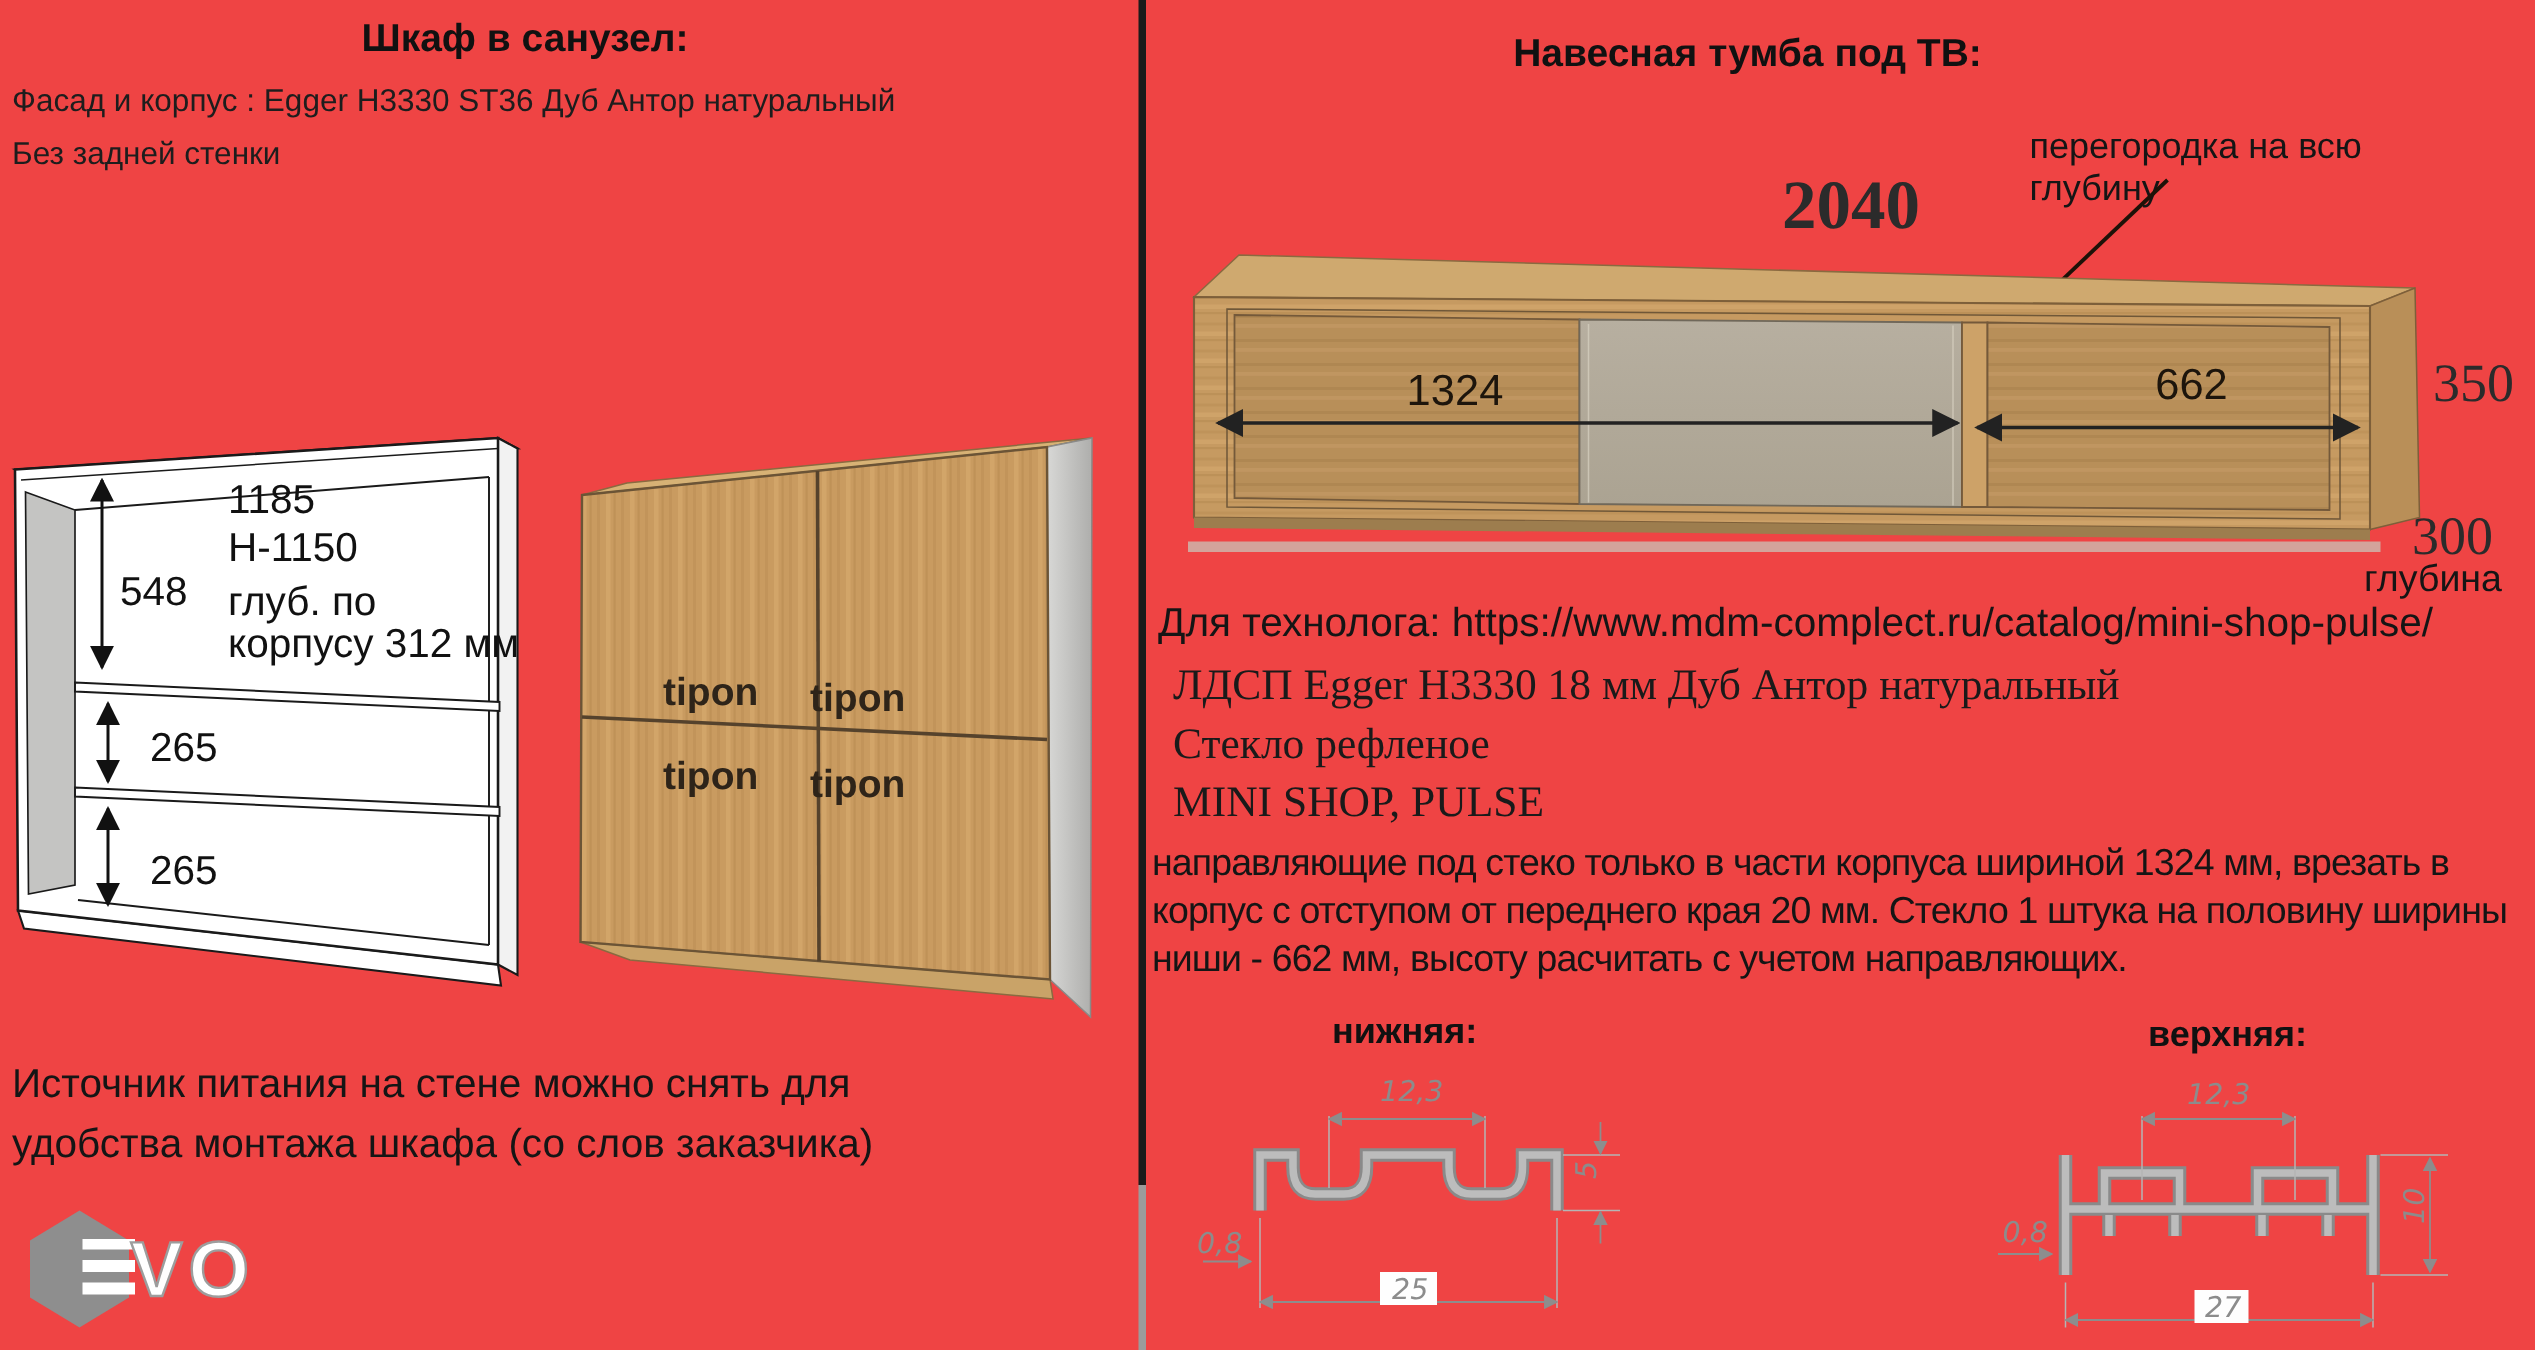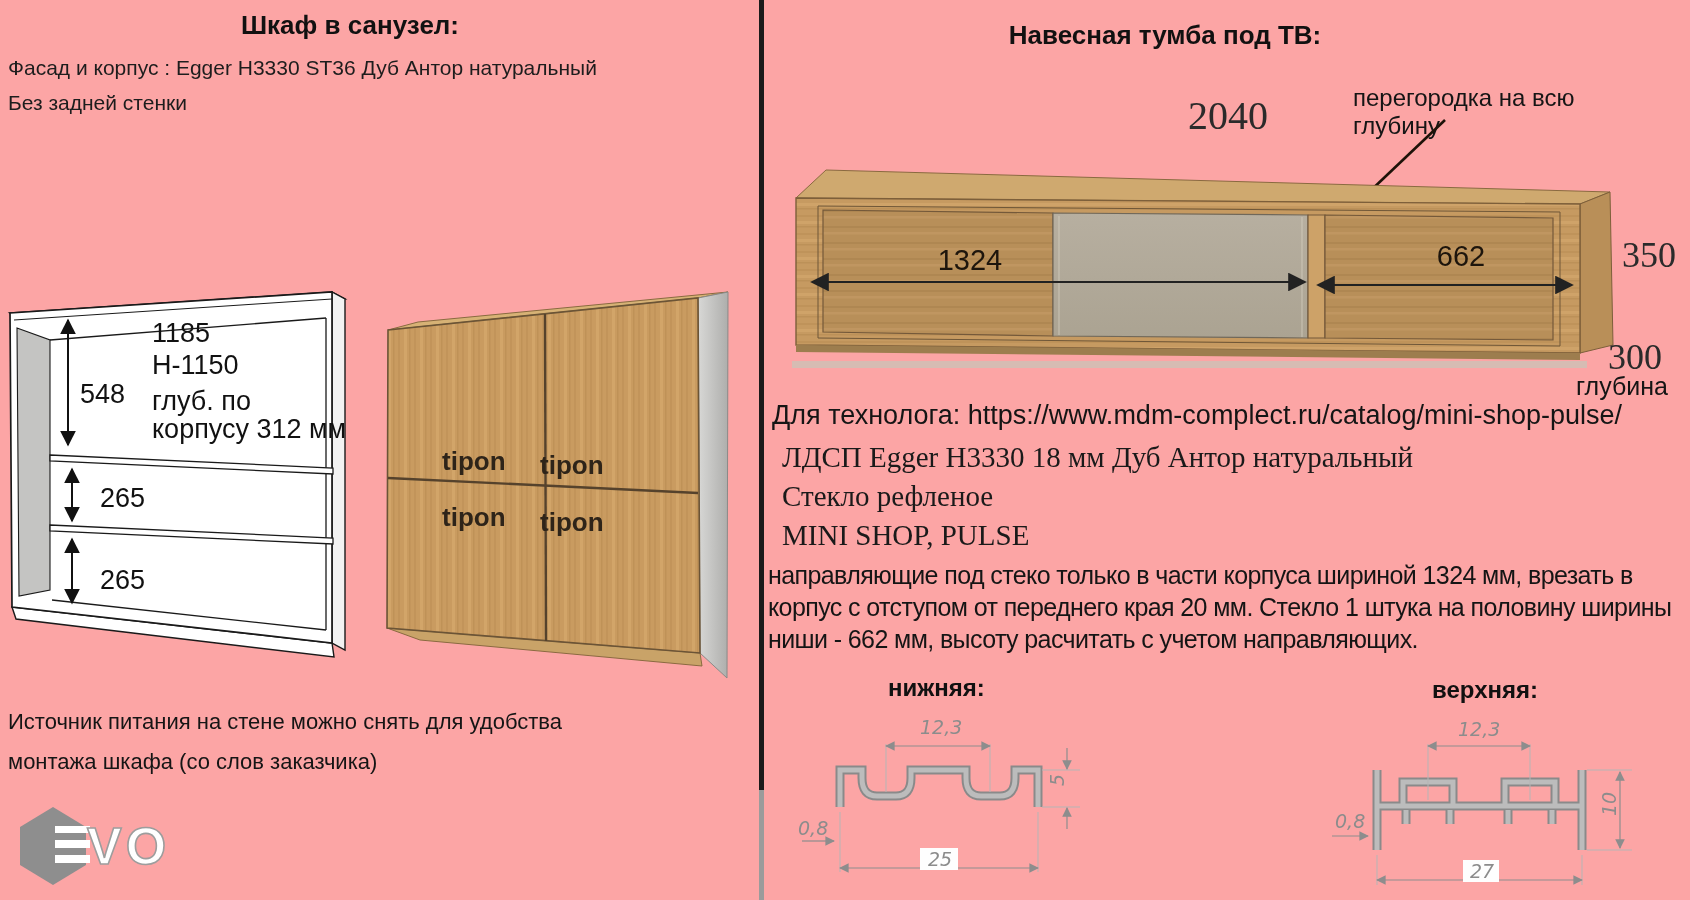--- a/index.html
+++ b/index.html
@@ -1,16 +1,16 @@
 <!DOCTYPE html>
 <html><head>
 <meta charset="utf-8">
 <style>
   html,body{margin:0;padding:0;background:#e8e8e8;}
-  #canvas{position:relative;width:1690px;height:900px;background:#fca5a5;overflow:hidden;
+  #canvas{position:relative;width:1690px;height:900px;background:#ef4444;overflow:hidden;
           font-family:"Liberation Sans",sans-serif;color:#1d1d1d;}
   .abs{position:absolute;}
   .ttl{font-weight:bold;font-size:26px;text-align:center;color:#111;}
   .txt{font-size:21px;color:#1d1d1d;}
   .underline{}
   .serifnum{font-family:"Liberation Serif",serif;color:#2b2b2b;}
   .para{font-size:25px;line-height:32px;letter-spacing:-0.6px;color:#151515;}
   .profttl{font-weight:bold;font-size:24px;color:#111;}
   svg text{font-family:"Liberation Sans",sans-serif;}
   .dimlbl{font-family:"DejaVu Sans",sans-serif;font-style:italic;fill:#8c8c8c;font-size:19px;}
@@ -85,38 +85,38 @@
       <polygon points="7,370 320,395 322,408 40,382" fill="#c9a368" stroke="#8a6a40" stroke-width="1"></polygon>
       <polygon points="8,72 318,40 320,395 7,370" fill="url(#grainV)" stroke="#6b5436" stroke-width="1.6"></polygon>
       <line x1="165" y1="56" x2="166" y2="383" stroke="#55422c" stroke-width="2.4"></line>
       <line x1="8" y1="220" x2="318" y2="235" stroke="#55422c" stroke-width="2.4"></line>
       <text x="62" y="212" font-size="26" font-weight="600" fill="#2e2419">tipon</text>
       <text x="160" y="216" font-size="26" font-weight="600" fill="#2e2419">tipon</text>
       <text x="62" y="268" font-size="26" font-weight="600" fill="#2e2419">tipon</text>
       <text x="160" y="273" font-size="26" font-weight="600" fill="#2e2419">tipon</text>
     </svg>
 
-    <div class="abs" style="left:8px;top:702px;width:600px;font-size:22px;line-height:40px;color:#151515;">Источник питания на стене можно снять для удобства монтажа шкафа (со слов заказчика)</div>
+    <div class="abs" style="left:8px;top:702px;width:600px;font-size:27px;line-height:40px;color:#151515;">Источник питания на стене можно снять для удобства монтажа шкафа (со слов заказчика)</div>
 
     <svg class="abs" style="left:15px;top:800px;" width="175" height="95" viewBox="0 0 175 95">
       <polygon points="38,7 71,27 71,65 38,85 5,65 5,27" fill="#8e8e8e"></polygon>
       <rect x="40" y="26" width="35" height="7" fill="#ffffff"></rect>
       <rect x="40" y="40" width="35" height="8" fill="#ffffff"></rect>
       <rect x="40" y="55" width="35" height="8" fill="#ffffff"></rect>
       <text x="72" y="64" font-size="52" font-weight="bold" letter-spacing="4" fill="#ffffff" stroke="#9d9d9d" stroke-width="1.6">VO</text>
     </svg>
   </div>
 
   <div class="abs" style="left:764px;top:0;width:880px;height:900px;">
 
     <div class="abs ttl" style="left:6px;top:20px;width:790px;">Навесная тумба под ТВ:</div>
 
     <div class="abs" style="left:589px;top:84px;font-size:24px;color:#151515;">перегородка на всю глубину</div>
 
-    <div class="abs serifnum" style="left:424px;top:92px;font-size:40px;">2040</div>
+    <div class="abs serifnum" style="left:424px;top:110px;font-size:46px;font-weight:bold;">2040</div>
   </div>
 
   <svg class="abs" style="left:1295px;top:112px;" width="170" height="135" viewBox="0 0 170 135">
     <defs>
       <marker id="apt" viewBox="0 0 10 10" refX="8" refY="5" markerWidth="9" markerHeight="9" orient="auto">
         <path d="M0,0 L10,5 L0,10 z" fill="#1e1208"></path>
       </marker>
     </defs>
     <line x1="150" y1="8" x2="32" y2="120" stroke="#1e1208" stroke-width="2.6" marker-end="url(#apt)"></line>
   </svg>

